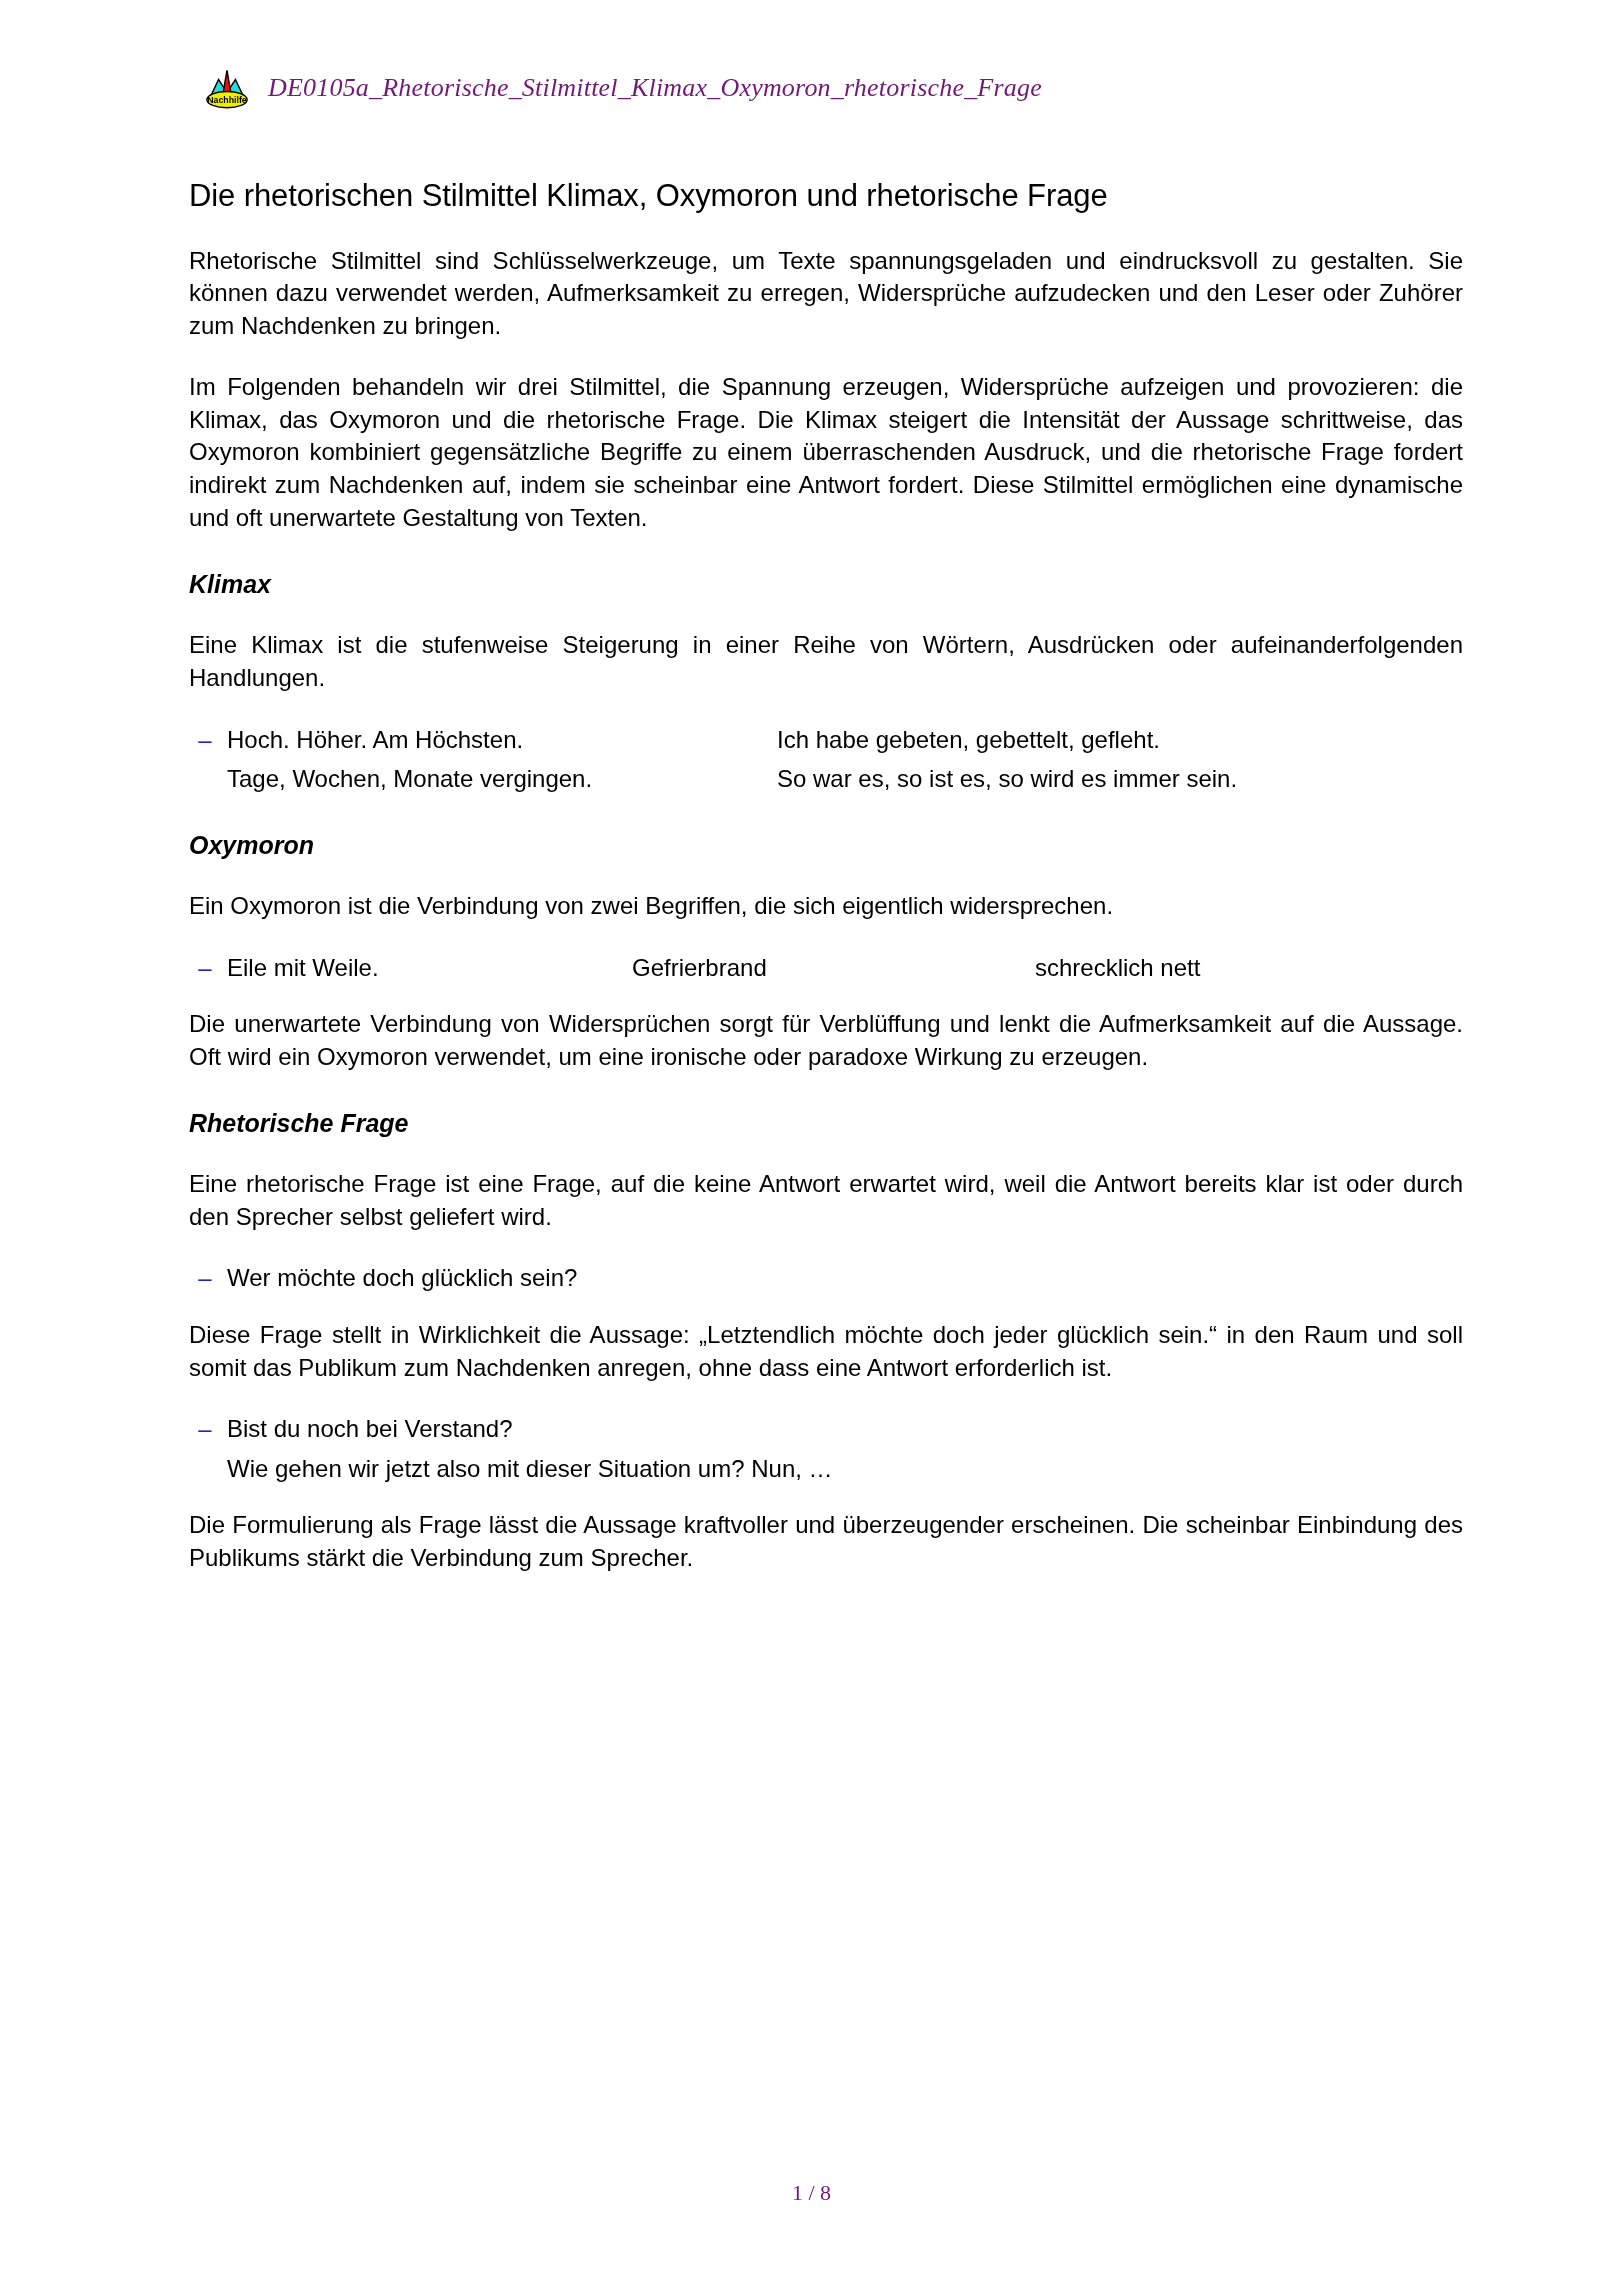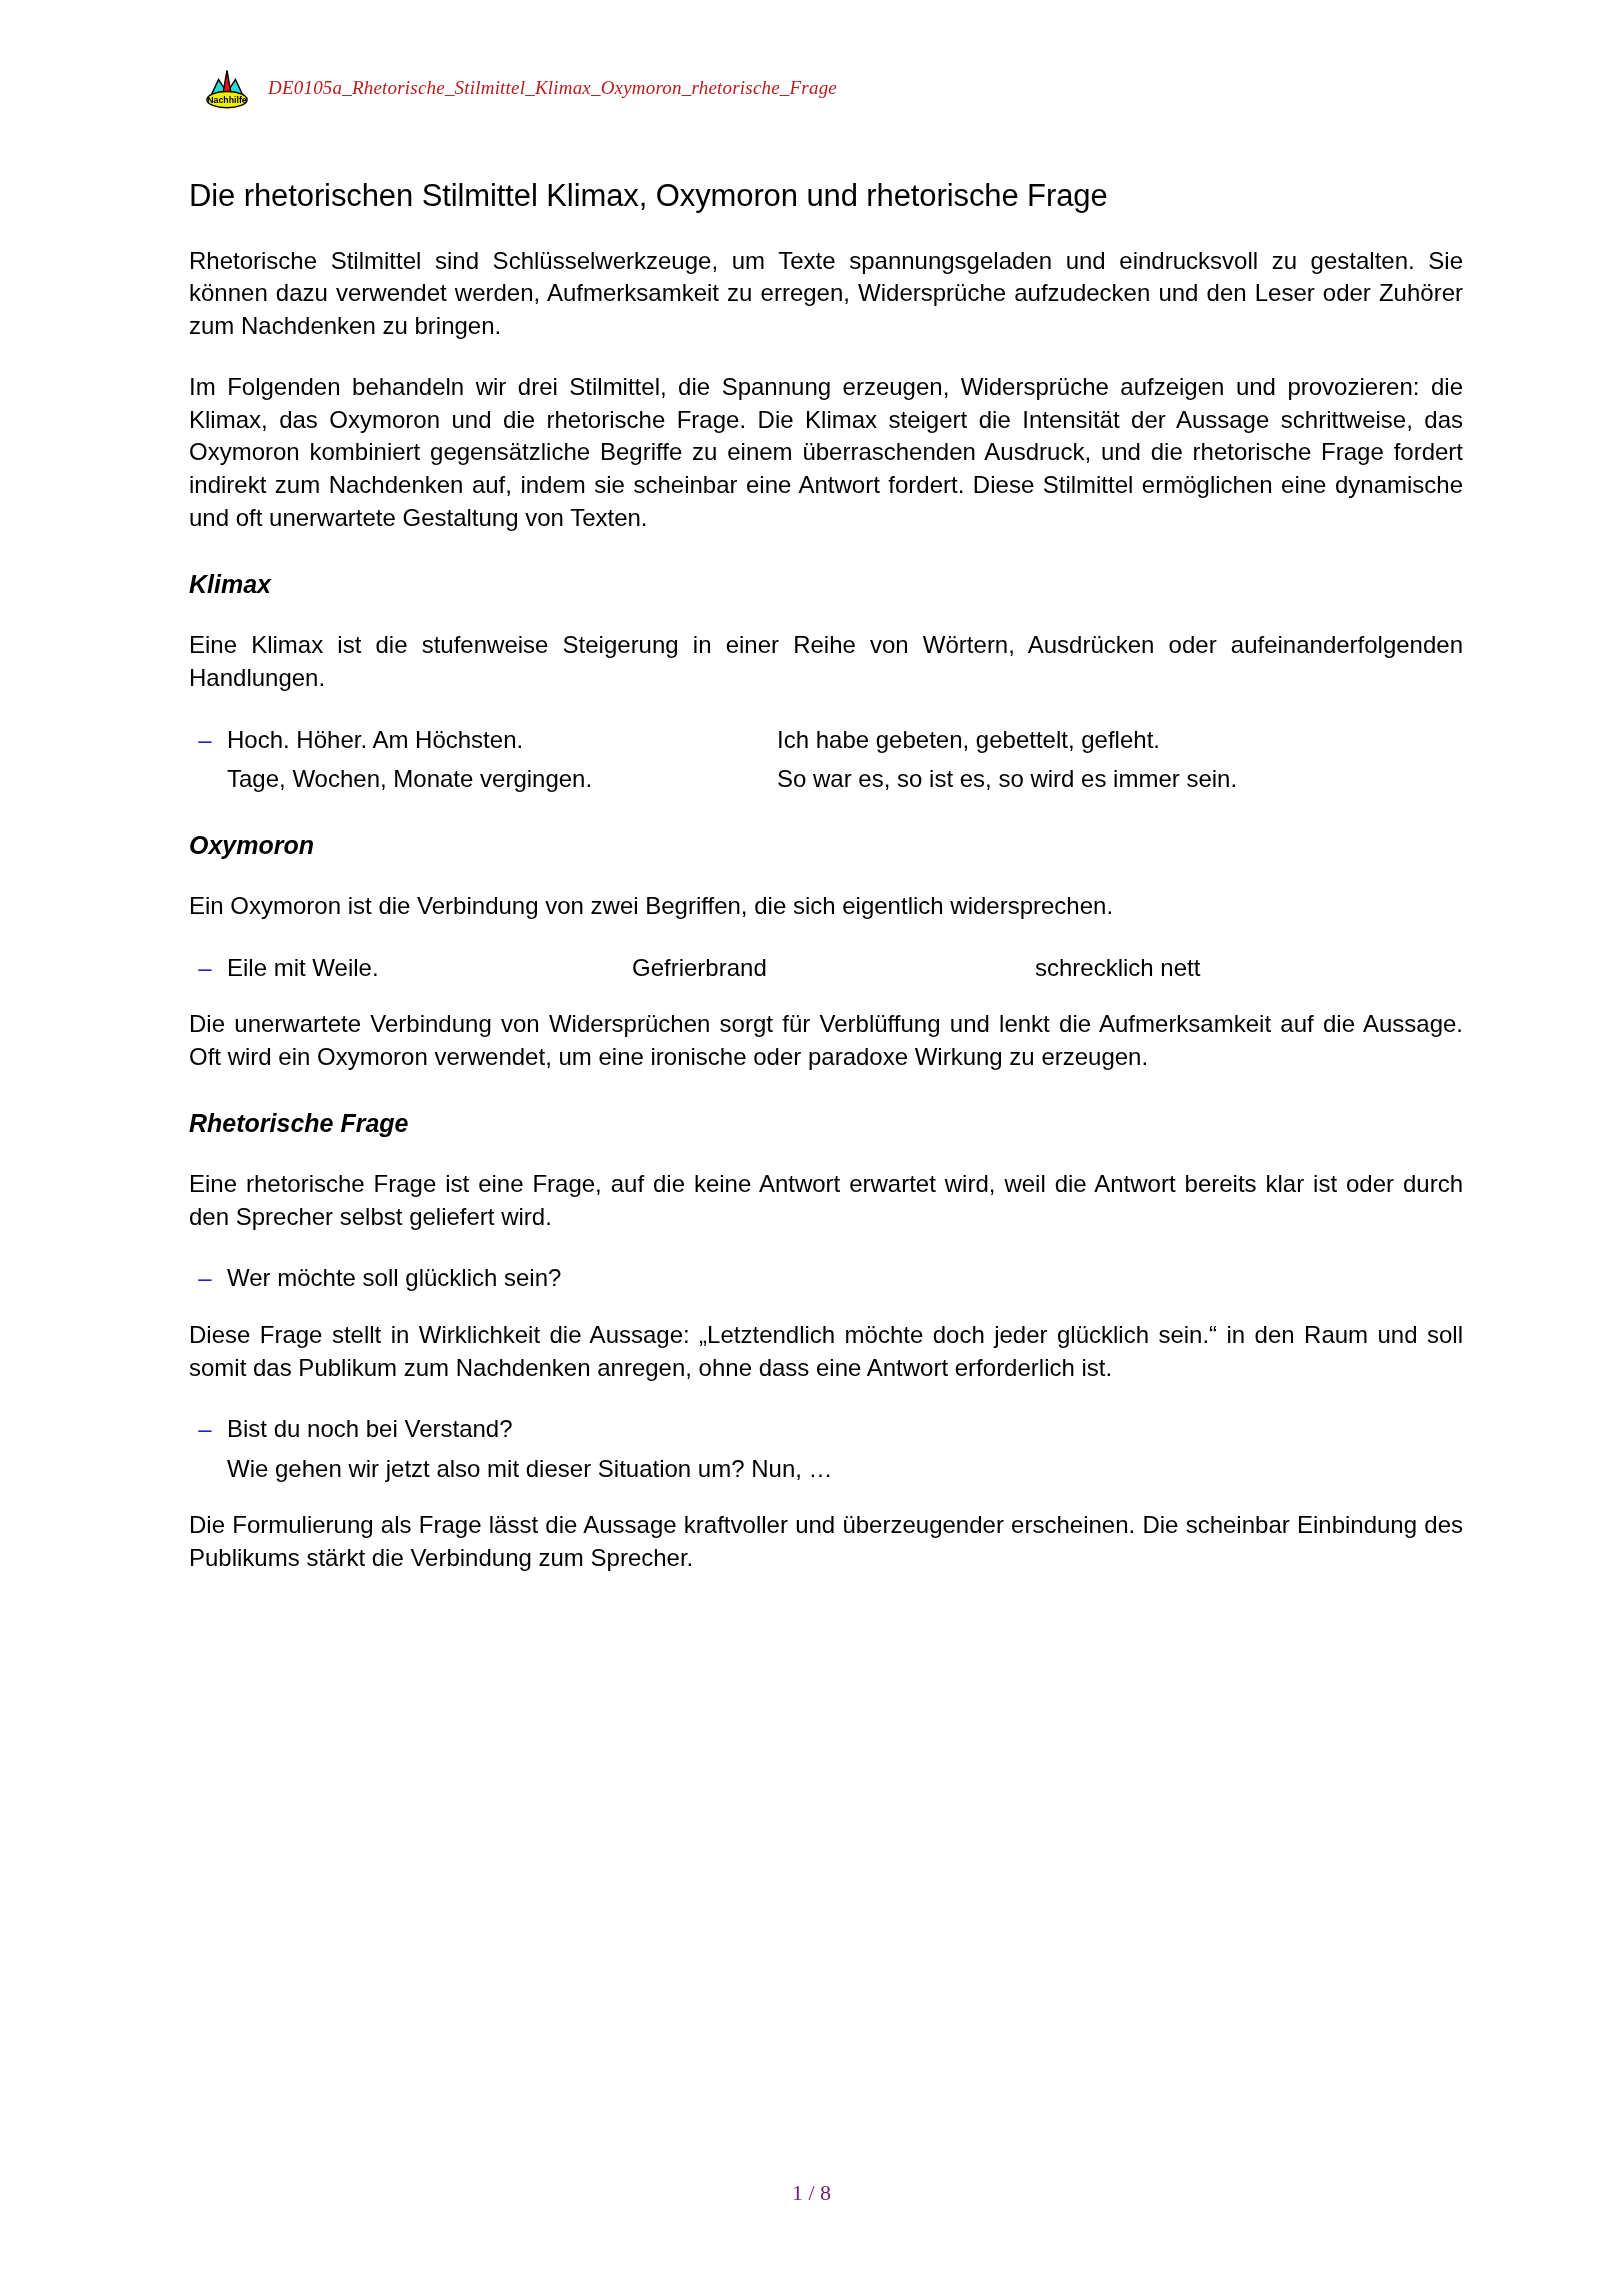--- a/index.html
+++ b/index.html
@@ -31,24 +31,24 @@
   .logo {
     width: 48px;
     height: 48px;
     position: relative;
     flex: 0 0 auto;
   }
   .logo svg { display: block; }
   .header-title {
     font-family: "Liberation Serif", serif;
     font-style: italic;
-    font-size: 19px;
+    font-size: 26px;
     letter-spacing: 0.2px;
     white-space: nowrap;
-    color: #b91c1c;
+    color: #701a75;
   }
 
   
   .content {
     position: absolute;
     left: 189px;
     top: 178px;
     width: 1274px;
   }
 
@@ -177,21 +177,21 @@
     </div>
 
     <p class="body">Die unerwartete Verbindung von Widersprüchen sorgt für Verblüffung und lenkt die Aufmerksamkeit auf die Aussage. Oft wird ein Oxymoron verwendet, um eine ironische oder paradoxe Wirkung zu erzeugen.</p>
 
     <h2 class="section">Rhetorische Frage</h2>
     <p class="body">Eine rhetorische Frage ist eine Frage, auf die keine Antwort erwartet wird, weil die Antwort bereits klar ist oder durch den Sprecher selbst geliefert wird.</p>
 
     <div class="examples">
       <div class="single-line">
         <span class="ex-dash">–</span>
-        <span class="txt">Wer möchte soll glücklich sein?</span>
+        <span class="txt">Wer möchte doch glücklich sein?</span>
       </div>
     </div>
 
     <p class="body">Diese Frage stellt in Wirklichkeit die Aussage: „Letztendlich möchte doch jeder glücklich sein.“ in den Raum und soll somit das Publikum zum Nachdenken anregen, ohne dass eine Antwort erforderlich ist.</p>
 
     <div class="examples">
       <div class="single-line">
         <span class="ex-dash">–</span>
         <span class="txt">Bist du noch bei Verstand?</span>
       </div>

